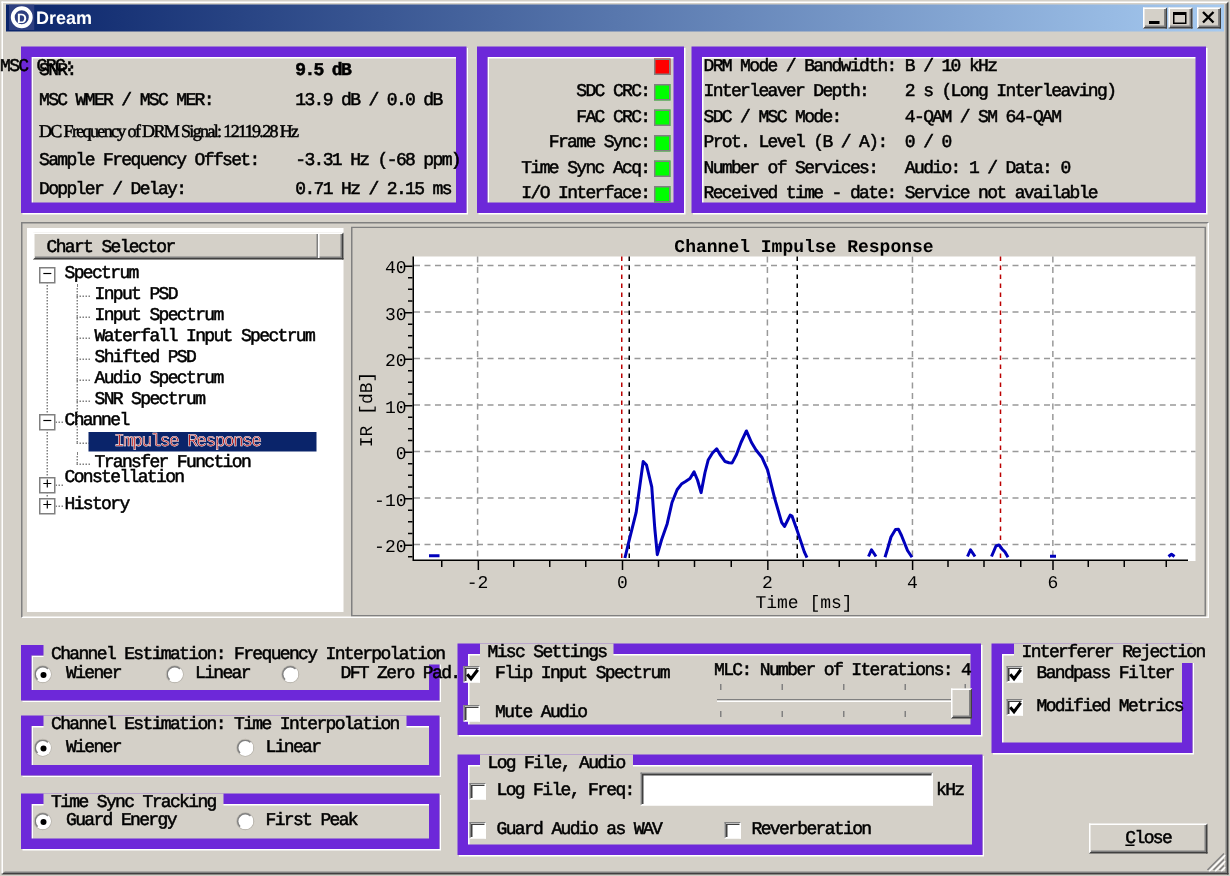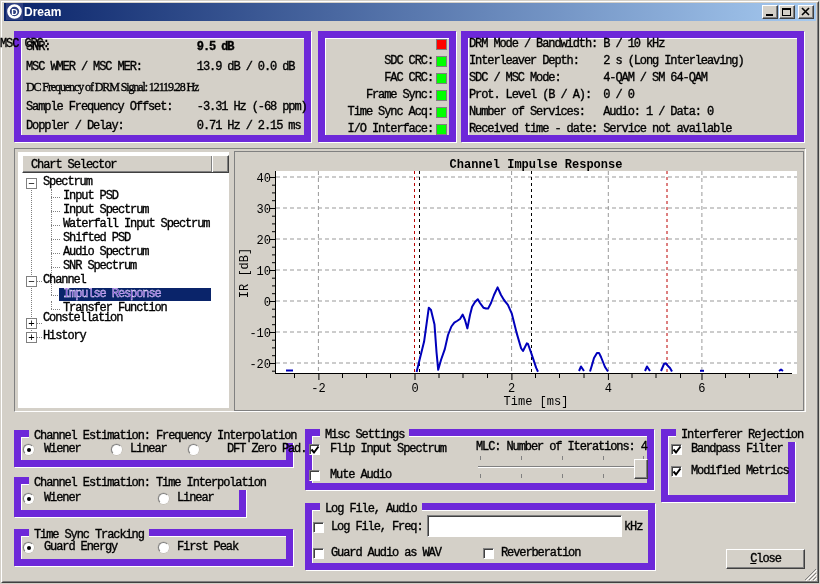--- a/index.html
+++ b/index.html
@@ -111,21 +111,21 @@
 
 <div class="ti mono" style="left:43px; top:176px;">Spectrum</div>
 <div class="ti mono" style="left:63px; top:190px;">Input PSD</div>
 <div class="ti mono" style="left:63px; top:204px;">Input Spectrum</div>
 <div class="ti mono" style="left:63px; top:218px;">Waterfall Input Spectrum</div>
 <div class="ti mono" style="left:63px; top:232px;">Shifted PSD</div>
 <div class="ti mono" style="left:63px; top:246px;">Audio Spectrum</div>
 <div class="ti mono" style="left:63px; top:260px;">SNR Spectrum</div>
 <div class="ti mono" style="left:43px; top:274px;">Channel</div>
 <div class="abs" style="left:59px; top:288px; width:152px; height:13px; background:#0a246a;"></div>
-<div class="ti mono" style="left:63px; top:288px; color:#6d28d9; -webkit-text-stroke-color:#fff;">Impulse Response</div>
+<div class="ti mono" style="left:76px; top:288px; color:#b91c1c; -webkit-text-stroke-color:#fff;">Impulse Response</div>
 <div class="ti mono" style="left:63px; top:302px;">Transfer Function</div>
 <div class="ti mono" style="left:43px; top:312px;">Constellation</div>
 <div class="ti mono" style="left:43px; top:330px;">History</div>
 <svg id="chart" style="position:absolute; left:234px; top:151px;" width="570" height="260" xmlns="http://www.w3.org/2000/svg">
 <rect x="0" y="0" width="570" height="260" fill="#d4d0c8"></rect>
 <rect x="0.5" y="0.5" width="569" height="259" fill="none" stroke="#808080"></rect>
 <rect x="42" y="20" width="521" height="203" fill="#fff"></rect>
 <g stroke="#999" stroke-dasharray="4 3" fill="none">
 <path d="M42 26H563 M42 57H563 M42 88H563 M42 119H563 M42 150H563 M42 181H563 M42 212H563"></path>
 <path d="M84.4 20V222 M277.6 20V222 M374.3 20V222 M467.9 20V222"></path>
@@ -168,21 +168,21 @@
 <polyline points="427,220 430,213 432,212.3 434,215 436,217 438,220.5"></polyline>
 <polyline points="466,219.8 470,219.8"></polyline>
 <polyline points="545,220 547,218.5 549,220"></polyline>
 <polyline points="52,219.5 59,219.5"></polyline>
 </g>
 </svg>
 
 <div class="gb" id="gbCE1" style="left:14px; top:430px; width:279px; height:37px;">
     <span class="lbl mono">Channel Estimation: Frequency Interpolation</span>
   </div>
-<div class="gb" id="gbCE2" style="left:14px; top:477px; width:232px; height:40px;">
+<div class="gb" id="gbCE2" style="left:14px; top:477px; width:279px; height:40px;">
     <span class="lbl mono">Channel Estimation: Time Interpolation</span>
   </div>
 <div class="gb" id="gbTS" style="left:14px; top:529px; width:279px; height:37px;">
     <span class="lbl mono">Time Sync Tracking</span>
   </div>
 <div class="gb" id="gbMS" style="left:305px; top:429px; width:349px; height:61px;">
     <span class="lbl mono">Misc Settings</span>
   </div>
 <div class="gb" id="gbLF" style="left:305px; top:503px; width:350px; height:67px;">
     <span class="lbl mono">Log File, Audio</span>

